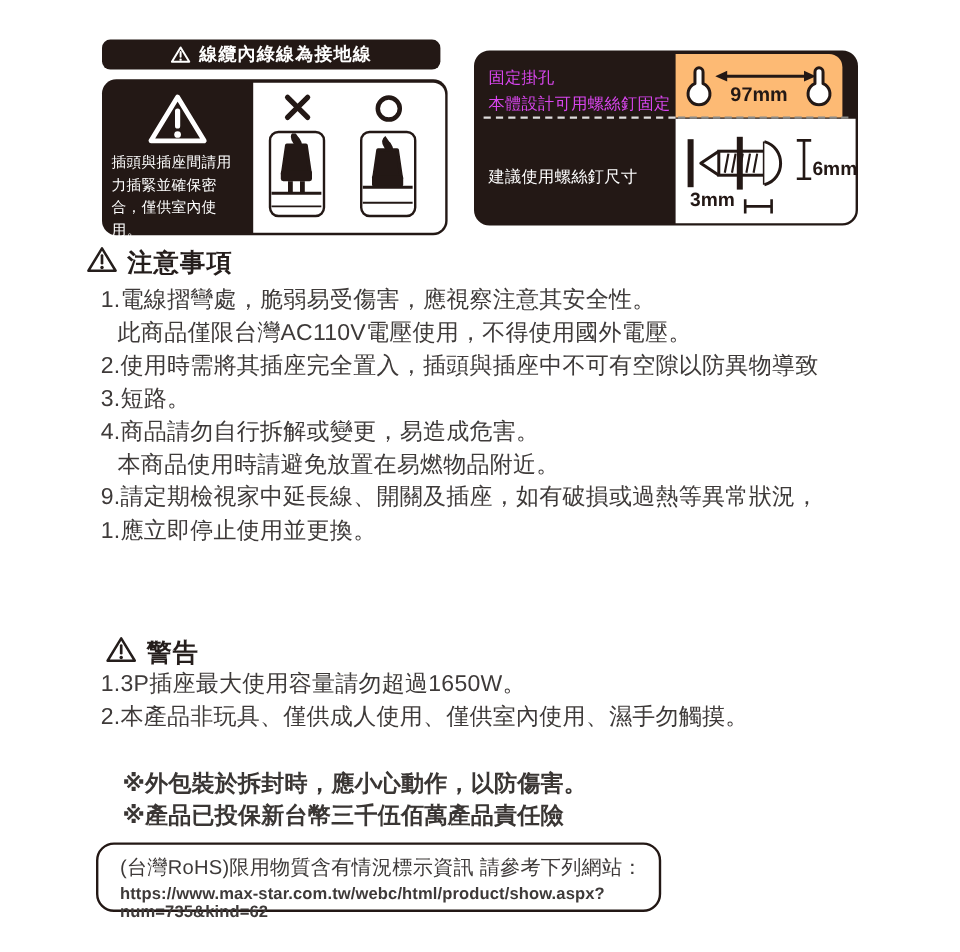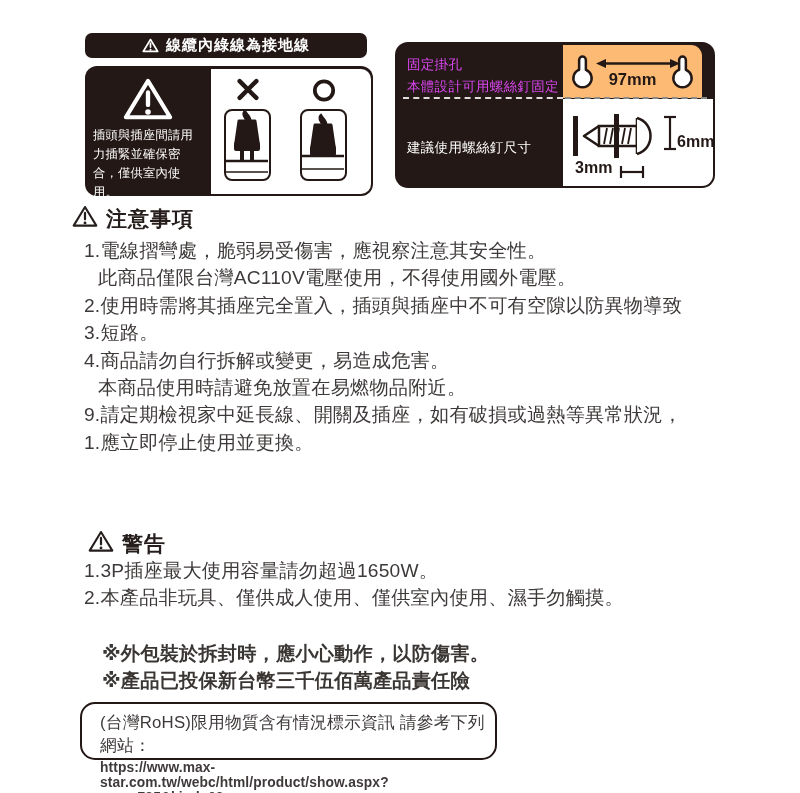--- a/index.html
+++ b/index.html
@@ -52,21 +52,21 @@
   .notice-head{left:72px;top:205px;}
   .warning-head{left:88px;top:530px;}
   .list{left:84px;width:670px;font-size:19.2px;line-height:27.4px;letter-spacing:.2px;}
   .notice-list{top:237px;}
   .warning-list{top:557px;}
   .list .cont{padding-left:14px;}
   .notes{left:78px;top:640px;width:670px;font-size:19.2px;line-height:27px;font-weight:bold;
          color:#3a3634;letter-spacing:.2px;margin-left:24px;}
 
   
-  .rohs-box{left:80px;top:702px;width:417px;height:58px;border:2.5px solid #231815;
+  .rohs-box{left:80px;top:702px;width:471px;height:58px;border:2.5px solid #231815;
             border-radius:15px;box-sizing:border-box;padding:7px 0 0 18px;}
   .rohs-line1{font-size:16.8px;color:#3e3a39;letter-spacing:.2px;}
   .rohs-url{font-size:13.8px;font-weight:bold;color:#3e3a39;margin-top:3px;letter-spacing:.1px;}
 </style>
 </head>
 <body>
 
 <div class="abs tl-header">
   <span>
     <svg width="17" height="15" viewBox="0 0 32 29">

